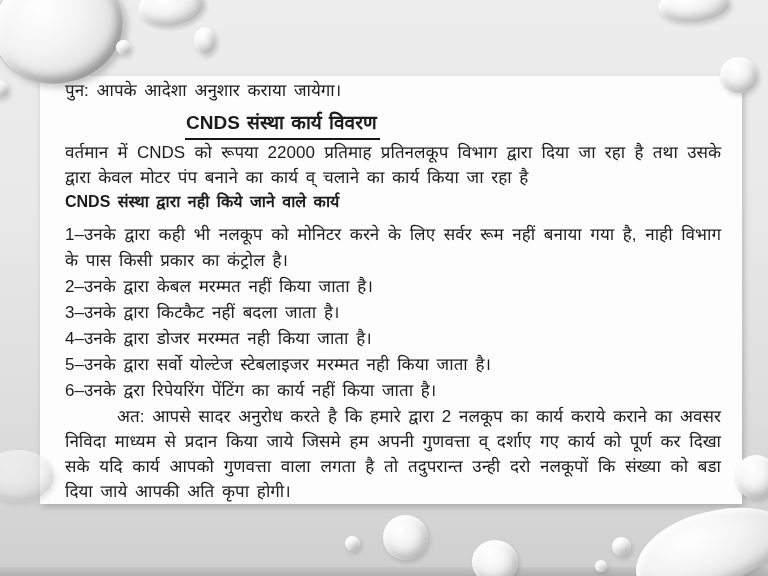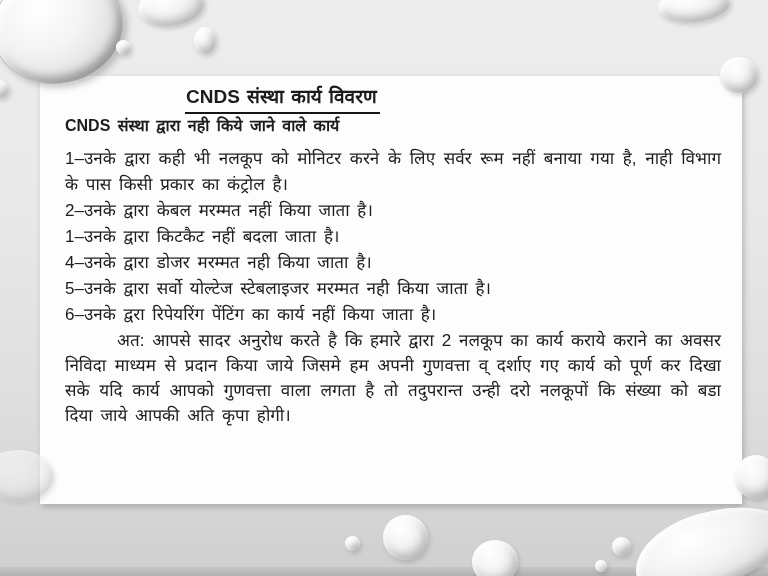--- a/index.html
+++ b/index.html
@@ -60,28 +60,30 @@
     background:linear-gradient(#c6c6c6,#b0b0b0);
   }
 </style>
 </head>
 <body>
 
 <div class="stage">
 
   <div class="paper">
     <div class="content">
+      <p class="intro">पुन: आपके आदेशा अनुशार कराया जायेगा।</p>
       <div class="title-row">
         <span class="title">CNDS संस्था कार्य विवरण</span>
       </div>
+      <p class="para">वर्तमान में CNDS को रूपया 22000 प्रतिमाह प्रतिनलकूप विभाग द्वारा दिया जा रहा है तथा उसके द्वारा केवल मोटर पंप बनाने का कार्य व् चलाने का कार्य किया जा रहा है</p>
       <p class="subheading">CNDS संस्था द्वारा नही किये जाने वाले कार्य</p>
       <div class="points">
         <p>1–उनके द्वारा कही भी नलकूप को मोनिटर करने के लिए सर्वर रूम नहीं बनाया गया है, नाही विभाग के पास किसी प्रकार का कंट्रोल है।</p>
         <p>2–उनके द्वारा केबल मरम्मत नहीं किया जाता है।</p>
-        <p>1–उनके द्वारा किटकैट नहीं बदला जाता है।</p>
+        <p>3–उनके द्वारा किटकैट नहीं बदला जाता है।</p>
         <p>4–उनके द्वारा डोजर मरम्मत नही किया जाता है।</p>
         <p>5–उनके द्वारा सर्वो योल्टेज स्टेबलाइजर मरम्मत नही किया जाता है।</p>
         <p>6–उनके द्वरा रिपेयरिंग पेंटिंग का कार्य नहीं किया जाता है।</p>
       </div>
       <p class="closing">अत: आपसे सादर अनुरोध करते है कि हमारे द्वारा 2 नलकूप का कार्य कराये कराने का अवसर निविदा माध्यम से प्रदान किया जाये जिसमे हम अपनी गुणवत्ता व् दर्शाए गए कार्य को पूर्ण कर दिखा सके यदि कार्य आपको गुणवत्ता वाला लगता है तो तदुपरान्त उन्ही दरो नलकूपों कि संख्या को बडा दिया जाये आपकी अति कृपा होगी।</p>
     </div>
   </div>
 
   <div class="bottom-band"></div>
 

